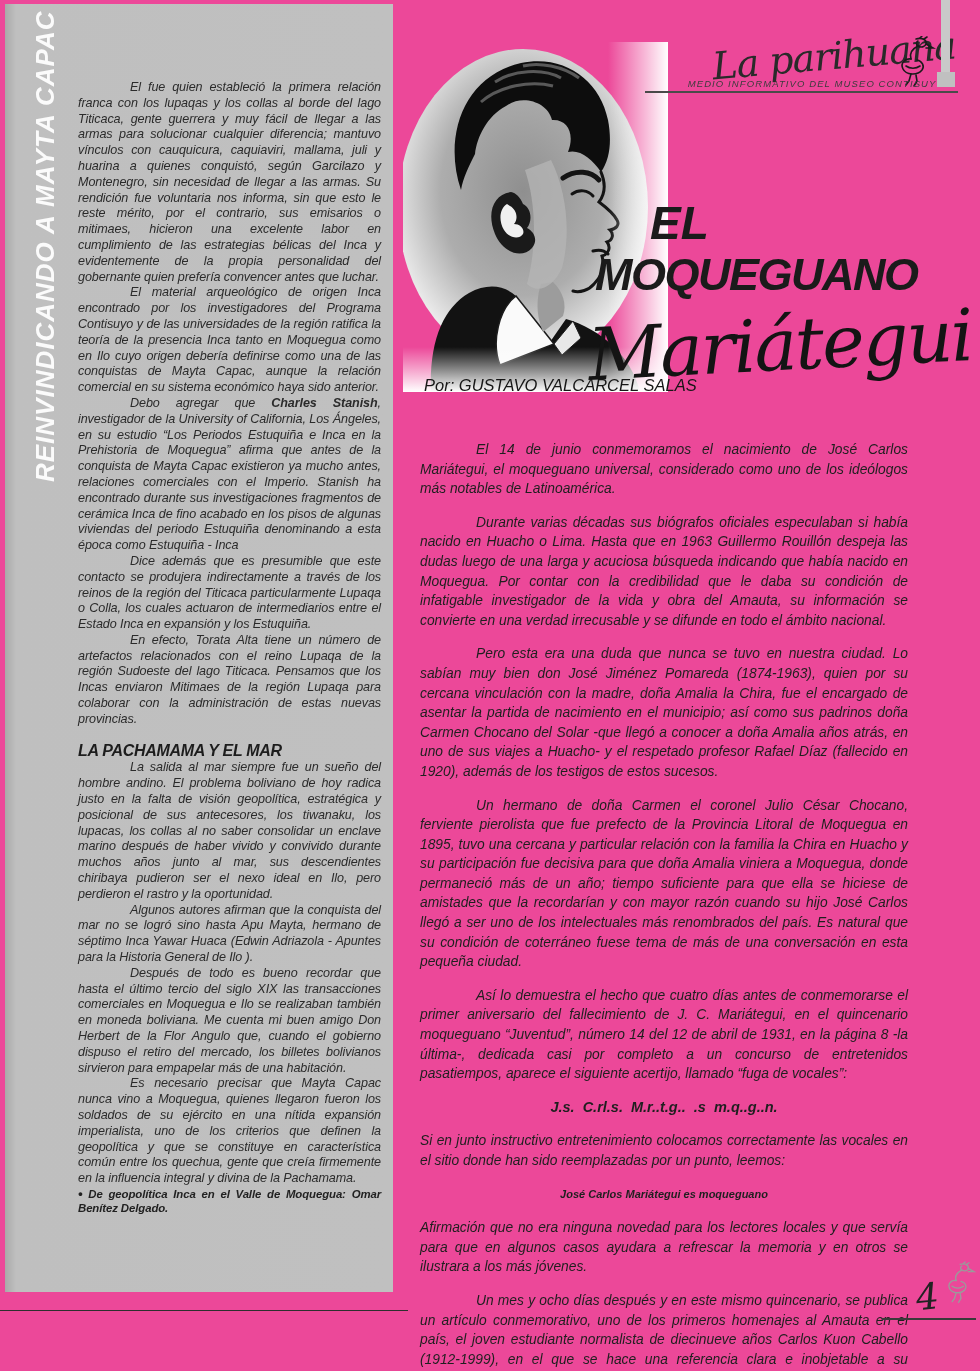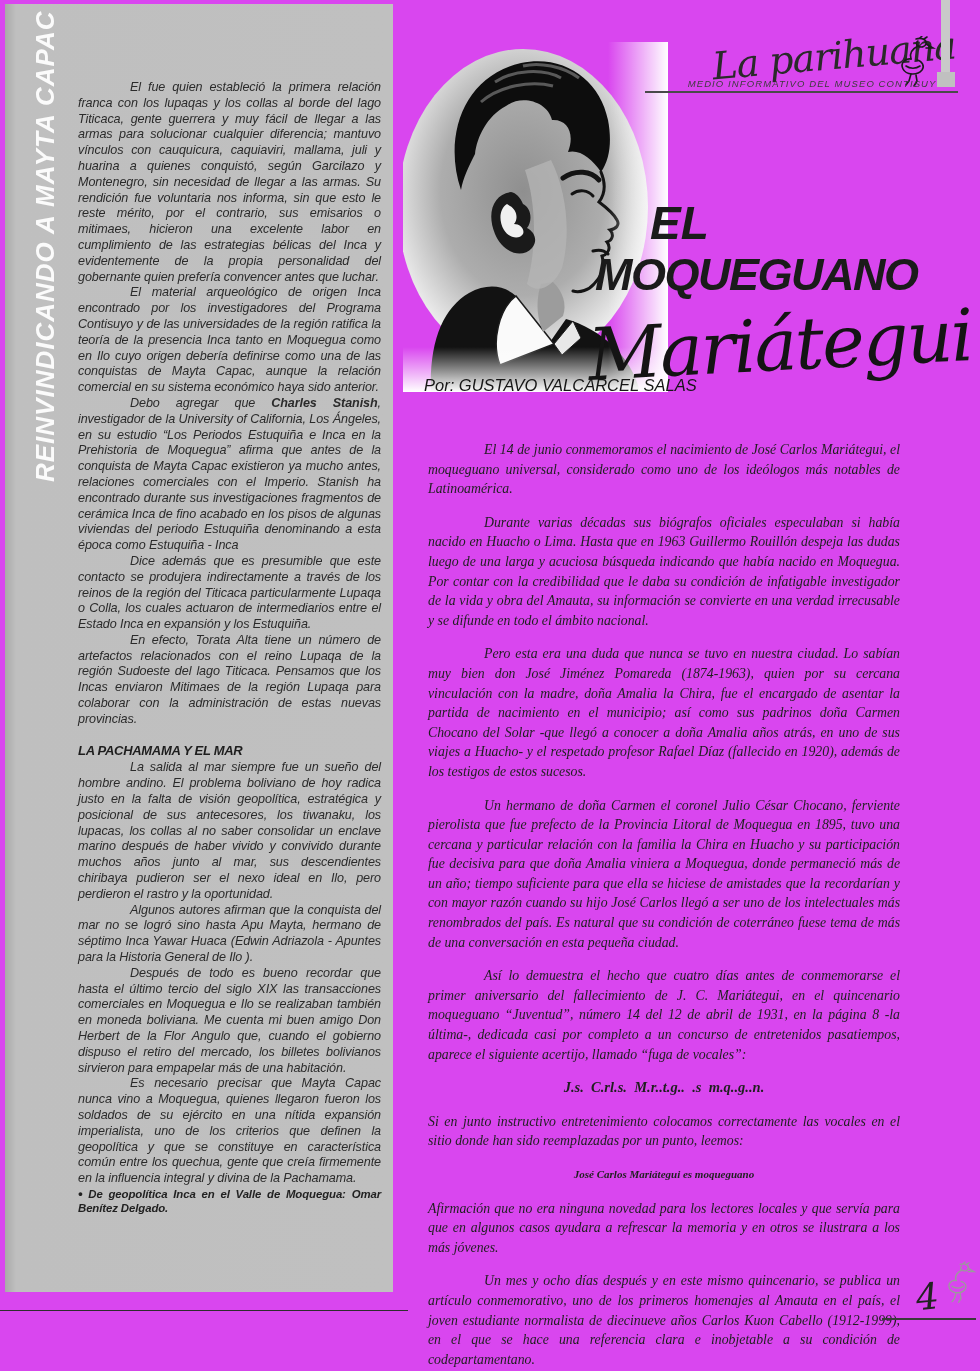--- a/index.html
+++ b/index.html
@@ -1,30 +1,30 @@
 <!DOCTYPE html>
 <html><head>
 <meta charset="utf-8">
 <style>
   html,body{margin:0;padding:0;background:#fff;}
-  .page{position:relative;width:980px;height:1371px;background:#d946ef;overflow:hidden;
+  .page{position:relative;width:980px;height:1371px;background:#ec4899;overflow:hidden;
         font-family:"Liberation Sans",sans-serif;}
   
   .gray-panel{position:absolute;left:5px;top:4px;width:388px;height:1288px;
       background:linear-gradient(90deg,#a9a9a9 0px,#b3b3b3 5px,#bfbfbf 11px,#c0c0c0 100%);
       overflow:hidden;}
   .vertical-title{position:absolute;left:30px;top:482px;transform:rotate(-90deg);
       transform-origin:0 0;width:410px;white-space:nowrap;
       font-style:italic;font-weight:bold;font-size:26px;letter-spacing:1px;color:#fbfbfb;}
   .left-col{position:absolute;left:73px;top:76px;width:303px;color:#2b2b2b;
       font-style:italic;font-size:12.6px;line-height:15.8px;text-align:justify;
       letter-spacing:-0.1px;}
   .left-col p{margin:0;}
   .lp-ind{text-indent:52px;}
-  .left-heading{margin:15px 0 2px;font-size:13px;font-weight:bold;font-style:italic;
+  .left-heading{margin:15px 0 2px;font-size:16px;font-weight:bold;font-style:italic;
       letter-spacing:-0.3px;color:#1d1d1d;}
   .footnote{margin-top:8px;font-size:11.4px;font-weight:bold;line-height:14px;color:#222;}
   .fn-bullet{font-size:13px;}
   
   .logo-script{position:absolute;left:712px;top:34px;font-family:"DejaVu Serif",serif;
       font-style:italic;font-size:38px;color:#2a2a2a;transform:rotate(-5deg);letter-spacing:-1px;}
   .tagline{position:absolute;left:640px;top:78px;width:305px;text-align:right;
       font-style:italic;font-size:9.5px;letter-spacing:1.1px;color:#3c3c3c;}
   .masthead-rule{position:absolute;left:645px;top:91px;width:313px;height:2px;background:#4a4a4a;}
   .corner-bar{position:absolute;left:941px;top:0;width:9px;height:72px;background:#c9c9c9;}
@@ -34,21 +34,21 @@
   .title-el{position:absolute;left:650px;top:196px;font-size:46px;font-weight:bold;
       font-style:italic;color:#1b1b1b;letter-spacing:0px;text-align:right;}
   .title-moqueguano{position:absolute;left:595px;top:249px;font-size:45px;font-weight:bold;
       font-style:italic;color:#1b1b1b;letter-spacing:-1.5px;}
   .title-script{position:absolute;left:588px;top:303px;font-family:"DejaVu Serif",serif;
       font-style:italic;font-size:72px;color:#141414;transform:rotate(-3deg);letter-spacing:-2px;}
   .byline{position:absolute;left:424px;top:376px;font-style:italic;font-size:16.5px;color:#161616;}
   
   .right-col{position:absolute;left:420px;top:440px;width:488px;color:#1f1f1f;
       font-style:italic;font-size:13.8px;line-height:19.6px;text-align:justify;}
-  .right-col p{margin:0 8px 14px;font-family:Liberation Serif, serif;}
+  .right-col p{margin:0 0 14px;}
   .rp-ind{text-indent:56px;}
   .riddle{text-align:center;font-weight:bold;font-size:14.5px;white-space:pre-wrap;
       margin:2px 0 12px;}
   .answer{text-align:center;font-weight:bold;font-size:11px;margin:6px 0 16px;}
   
   .portrait{position:absolute;left:403px;top:42px;}
   
   .footer-rule-left{position:absolute;left:0;top:1310px;width:408px;height:1px;background:#2e2e2e;}
   .page-number{position:absolute;left:916px;top:1276px;font-family:"DejaVu Serif",serif;
       font-style:italic;font-size:36px;color:#222;transform:rotate(-6deg);}

